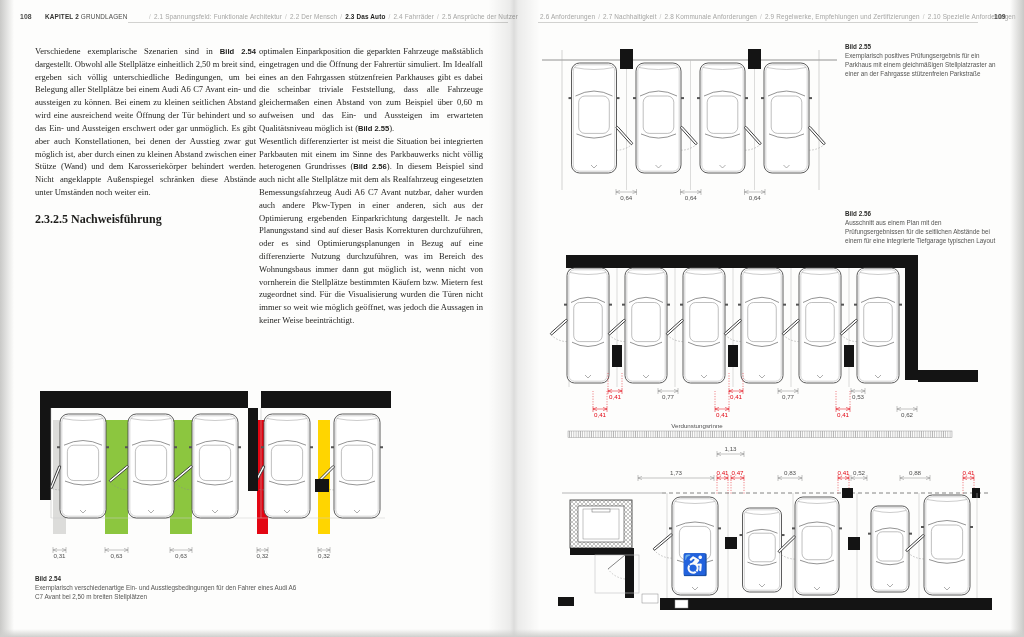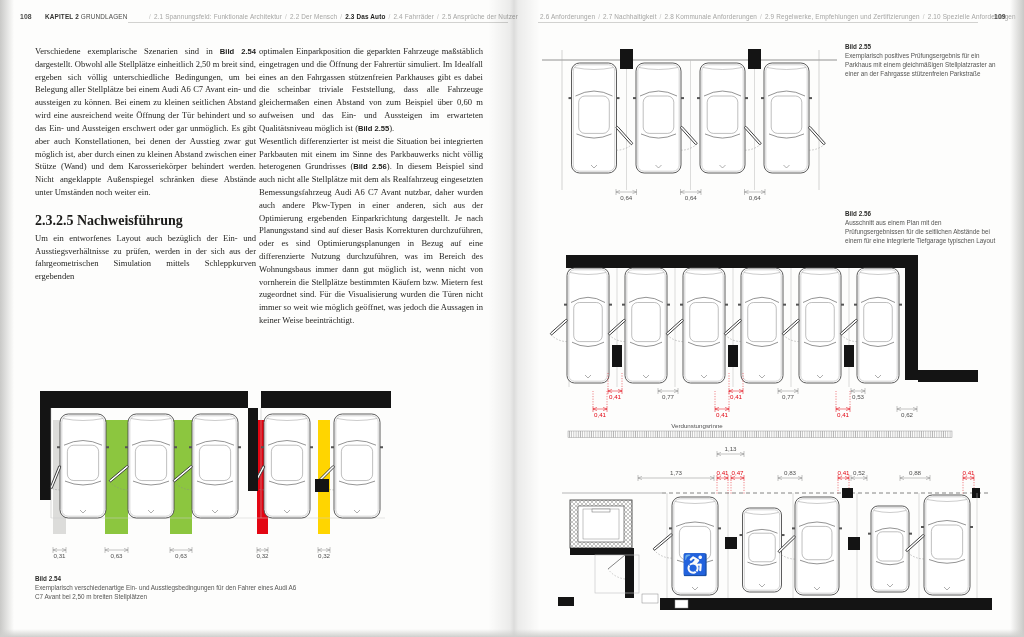--- a/index.html
+++ b/index.html
@@ -27,21 +27,21 @@
   .navrow{position:absolute;top:0;white-space:nowrap;}
   .nav-item{color:#a5a5a3;}
   .nav-item.active{color:#1e1e1c;font-weight:bold;}
   .sep{color:#c4c4c2;margin:0 3px;}
 
   
   .col{position:absolute;font-family:"Liberation Serif","DejaVu Serif",serif;
        font-size:8.55px;line-height:1.5;color:#262624;text-align:justify;}
   .col p{margin:0;}
   .col b{font-family:"Liberation Sans",sans-serif;font-size:7.6px;font-weight:bold;color:#1c1c1a;}
-  .col h3{font-size:14px;margin:11px 0 1px 0;font-weight:bold;color:#1c1c1a;}
+  .col h3{font-size:12px;margin:11px 0 9px 0;font-weight:bold;color:#1c1c1a;}
 
   
   .cap{position:absolute;font-size:6.3px;line-height:1.42;color:#555553;width:152px;}
   .cap .cap-title{font-weight:bold;color:#2b2b29;display:block;}
   svg{position:absolute;overflow:visible;}
   svg text{font-family:"Liberation Sans",sans-serif;}
 </style>
 </head>
 <body>
 
@@ -51,21 +51,20 @@
     <div class="hdr">
       <div class="rule" style="left:128px;width:380px"></div>
       <span class="pagenum" style="left:20px">108</span>
       <span class="chapter" style="left:45px"><b>KAPITEL 2</b> <span>GRUNDLAGEN</span></span>
       <span class="navrow" style="left:146px" id="nav-left"><span class="sep">/</span><span class="nav-item">2.1 Spannungsfeld: Funktionale Architektur</span><span class="sep">/</span><span class="nav-item">2.2 Der Mensch</span><span class="sep">/</span><span class="nav-item active">2.3 Das Auto</span><span class="sep">/</span><span class="nav-item">2.4 Fahrräder</span><span class="sep">/</span><span class="nav-item">2.5 Ansprüche der Nutzer</span></span>
     </div>
 
     <div class="col" style="left:35px;top:45px;width:221px">
       <p><span>Verschiedene exemplarische Szenarien sind in </span><b>Bild 2.54</b><span> dargestellt. Obwohl alle Stellplätze einheitlich 2,50 m breit sind, ergeben sich völlig unterschiedliche Bedingungen, um bei Belegung aller Stellplätze bei einem Audi A6 C7 Avant ein- und aussteigen zu können. Bei einem zu kleinen seitlichen Abstand wird eine ausreichend weite Öffnung der Tür behindert und so das Ein- und Aussteigen erschwert oder gar unmöglich. Es gibt aber auch Konstellationen, bei denen der Ausstieg zwar gut möglich ist, aber durch einen zu kleinen Abstand zwischen einer Stütze (Wand) und dem Karosseriekörper behindert werden. Nicht angeklappte Außenspiegel schränken diese Abstände unter Umständen noch weiter ein.</span></p>
       <h3>2.3.2.5 Nachweisführung</h3>
-      <p><span>Um ein entworfenes Layout auch bezüglich der Ein- und Ausstiegsverhältnisse zu prüfen, werden in der sich aus der fahrgeometrischen Simulation mittels Schleppkurven ergebenden</span></p>
     </div>
     <div class="col" style="left:259px;top:45px;width:224px">
       <p><span>optimalen Einparkposition die geparkten Fahrzeuge maßstäblich eingetragen und die Öffnung der Fahrertür simuliert. Im Idealfall eines an den Fahrgassen stützenfreien Parkhauses gibt es dabei die scheinbar triviale Feststellung, dass alle Fahrzeuge gleichermaßen einen Abstand von zum Beispiel über 0,60 m aufweisen und das Ein- und Aussteigen im erwarteten Qualitätsniveau möglich ist (</span><b>Bild 2.55</b><span>).</span></p>
       <p><span>Wesentlich differenzierter ist meist die Situation bei integrierten Parkbauten mit einem im Sinne des Parkbauwerks nicht völlig heterogenen Grundrisses (</span><b>Bild 2.56</b><span>). In diesem Beispiel sind auch nicht alle Stellplätze mit dem als Realfahrzeug eingesetzten Bemessungsfahrzeug Audi A6 C7 Avant nutzbar, daher wurden auch andere Pkw-Typen in einer anderen, sich aus der Optimierung ergebenden Einparkrichtung dargestellt. Je nach Planungsstand sind auf dieser Basis Korrekturen durchzuführen, oder es sind Optimierungsplanungen in Bezug auf eine differenzierte Nutzung durchzuführen, was im Bereich des Wohnungsbaus immer dann gut möglich ist, wenn nicht von vornherein die Stellplätze bestimmten Käufern bzw. Mietern fest zugeordnet sind. Für die Visualisierung wurden die Türen nicht immer so weit wie möglich geöffnet, was jedoch die Aussagen in keiner Weise beeinträchtigt.</span></p>
     </div>
 
     <svg id="svg254" style="left:35px;top:388px" width="356" height="182" viewBox="0 0 356 182">
         <rect x="5" y="3" width="208" height="17" fill="#141414"></rect>
         <rect x="226" y="3" width="130" height="17" fill="#141414"></rect>
         <rect x="5" y="20" width="11" height="92" fill="#141414"></rect>

